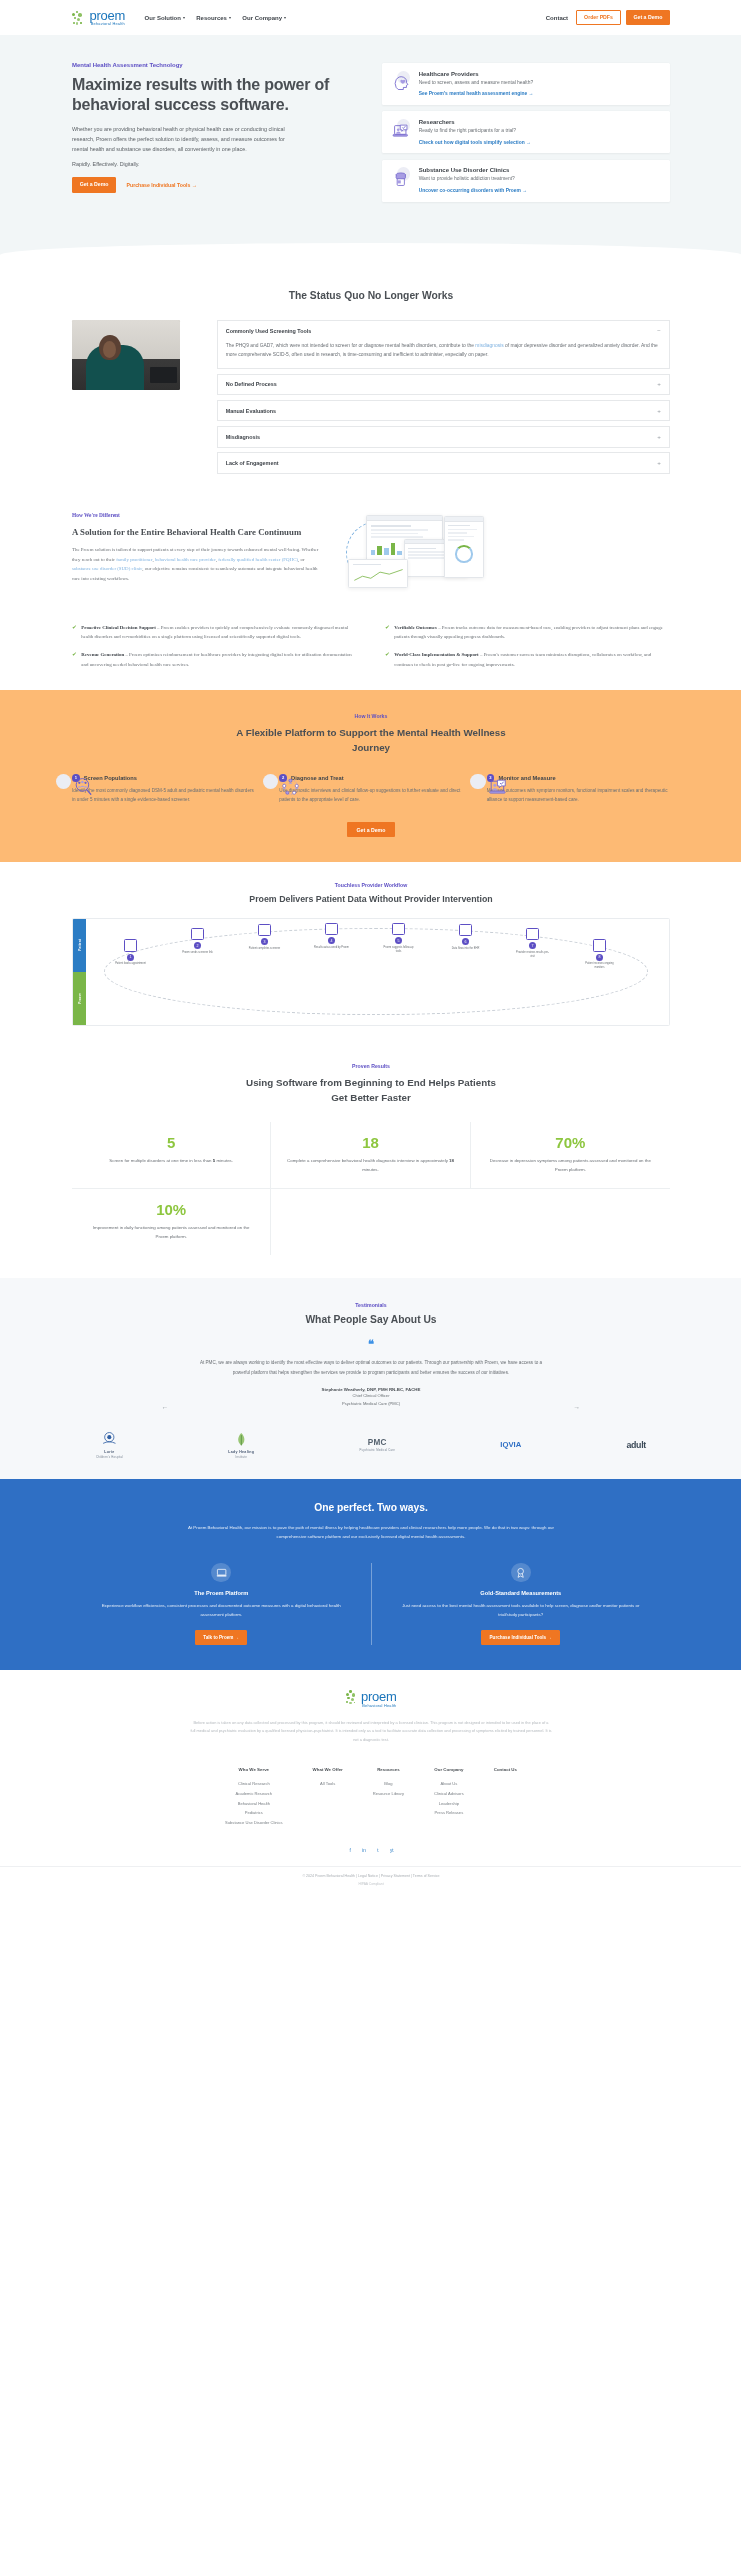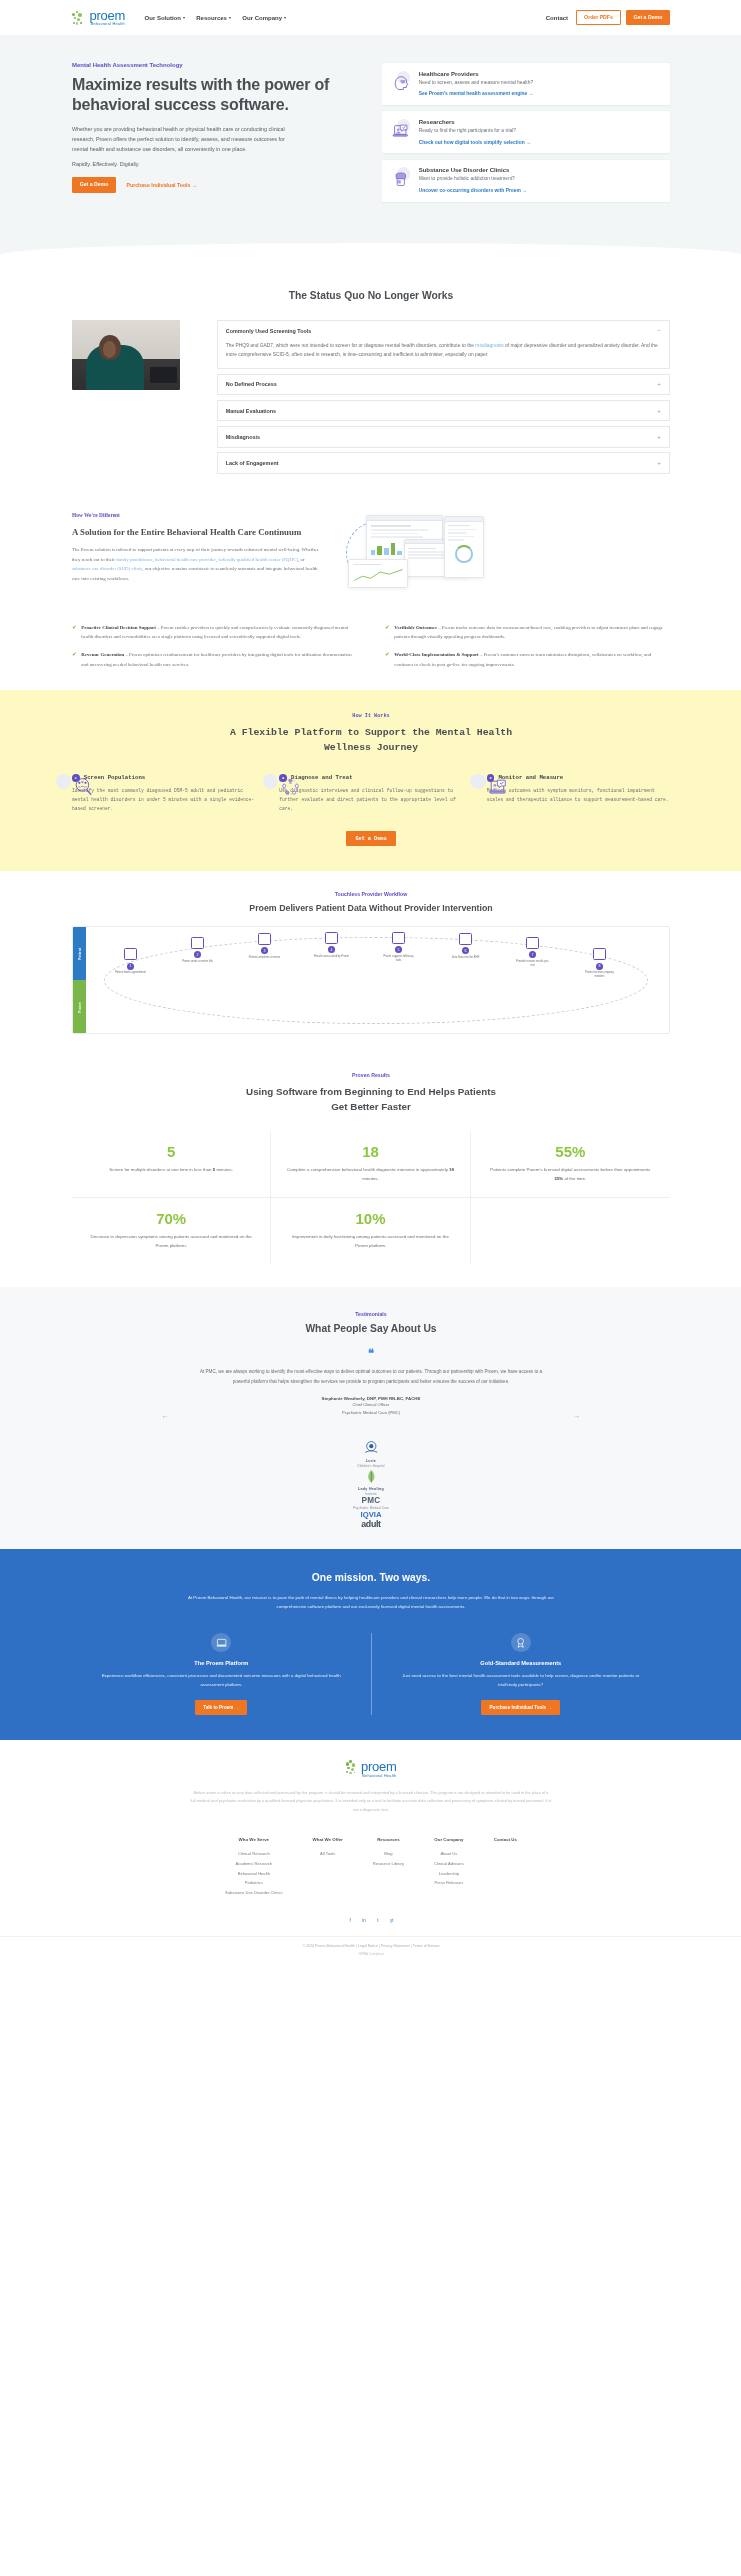--- a/index.html
+++ b/index.html
@@ -84,21 +84,21 @@
   .diff-p { font-size:4.9px; line-height:1.95; color:#6a6f74;}
   .diff-ui { flex:1; height:93px; position:relative;}
   .ui-card { position:absolute; background:#fff; border:0.5px solid #e3e6ea; border-radius:1.5px; box-shadow:0 1px 4.1px rgba(0,0,0,.07);}
   .dash-ring{position:absolute;left:3.1px;top:8.2px;width:64px;height:64px;border:1px dashed #7fb2e0;border-radius:50%;}
   .bullets { display:grid; grid-template-columns:1fr 1fr; gap:8.2px 28px; margin-top:17.5px;}
   .bullet { display:flex; gap:4.6px; font-size:4.9px; line-height:1.95; color:#6a6f74;}
   .chk { color:#7ab648; font-size:5.7px; line-height:1.5; flex:0 0 auto;}
   .bullet b { color:#3f444a; }
 
   
-  .howitworks { background:#fef9c3; padding:23px 0 25px;font-family:Liberation Mono, monospace;}
+  .howitworks { background:#fdba74; padding:23px 0 25px;}
   .hiw-h2 { font-size:9.8px; font-weight:700; color:#4a4f54; text-align:center; line-height:1.55; margin:0 auto 18.5px; max-width:289px;}
   .hiw-steps { display:grid; grid-template-columns:repeat(3,1fr); gap:24px;}
   .hiw-ico { width:24px;height:24px; position:relative; margin-bottom:7.2px;}
   .hiw-ico .blob{position:absolute;right:1px;top:0;width:15.5px;height:15.5px;border-radius:50%;background:#ebedf4;}
   .hiw-t { display:flex; align-items:center; gap:4.1px; margin-bottom:5.2px;}
   .num { width:7.7px;height:7.7px;border-radius:50%; background:#5d4fc4; color:#fff; font-size:4.1px; font-weight:700; display:flex;align-items:center;justify-content:center;}
   .hiw-label { font-size:5.7px; font-weight:700; color:#3f444a;}
   .hiw-d { font-size:4.6px; line-height:1.95; color:#6a6f74;}
   .center { text-align:center;}
   .btn-lg { background:#ef7622; color:#fff; font-size:5.2px; font-weight:700; padding:4.6px 9.3px; border-radius:1px; display:inline-block; margin-top:17.5px;}
@@ -127,21 +127,21 @@
   .res-d b{color:#4a4f54;}
 
   
   .testi { background:#f6f8fa; padding:24px 0 20.6px; position:relative;}
   .quote-mark { text-align:center; color:#3c91e6; font-size:11.3px; font-weight:700; margin:14.4px 0 7.2px; line-height:1;}
   .testi-body { max-width:355px; margin:0 auto; text-align:center; font-size:4.6px; line-height:2.2; color:#6a6f74;}
   .testi-name { text-align:center; font-size:4.4px; font-weight:700; color:#4a4f54; margin-top:9.3px;}
   .testi-role { text-align:center; font-size:4.1px; color:#6a6f74; line-height:1.9;}
   .arrow { position:absolute; top:101px; width:8.2px;height:8.2px; color:#9aa0a6; font-size:6.7px; display:flex;align-items:center;justify-content:center; cursor:pointer;}
   .arr-l{left:89px;} .arr-r{right:89px;}
-  .logos { display:flex; align-items:center; justify-content:space-between; margin-top:23px; padding:0 24px;flex-direction:column;}
+  .logos { display:flex; align-items:center; justify-content:space-between; margin-top:23px; padding:0 24px;}
   .logo-chip { text-align:center; color:#4a5a74; }
   .lc-name{font-size:5.7px;font-weight:700;letter-spacing:0.3px;}
   .lc-sub{font-size:2.8px;letter-spacing:0.2px;margin-top:1px;color:#7b8694;}
 
   
   .mission { background:#2f6fc4; color:#fff; padding:23px 0 25px;}
   .mis-h2 { text-align:center; font-size:10.3px; font-weight:700; margin-bottom:9.3px;}
   .mis-p { max-width:371px; margin:0 auto; text-align:center; font-size:4.4px; line-height:2.1; color:#e4edf8;}
   .mis-cols { display:flex; margin-top:21.6px;}
   .mis-col { flex:1; text-align:center; padding:0 29px;}
@@ -546,24 +546,20 @@
     <div class="res-grid">
       <div class="res-cell">
         <div class="res-num">5</div>
         <p class="res-d"><span>Screen for multiple disorders at one time in less than </span><b>5</b><span> minutes.</span></p>
       </div>
       <div class="res-cell">
         <div class="res-num">18</div>
         <p class="res-d"><span>Complete a comprehensive behavioral health diagnostic interview in approximately </span><b>18</b><span> minutes.</span></p>
       </div>
       <div class="res-cell">
-        <div class="res-num">55%</div>
-        <p class="res-d"><span>Patients complete Proem's licensed digital assessments before their appointments </span><b>55%</b><span> of the time.</span></p>
-      </div>
-      <div class="res-cell">
         <div class="res-num">70%</div>
         <p class="res-d">Decrease in depression symptoms among patients assessed and monitored on the Proem platform.</p>
       </div>
       <div class="res-cell">
         <div class="res-num">10%</div>
         <p class="res-d">Improvement in daily functioning among patients assessed and monitored on the Proem platform.</p>
       </div>
     </div>
   </div>
 </section>
@@ -607,21 +603,21 @@
       </div>
       <div class="logo-chip">
         <div class="lc-name" style="font-size:8.8px;color:#3c4a58;letter-spacing:-0.3px;">adult</div>
       </div>
     </div>
   </div>
 </section>
 
 <section class="mission">
   <div class="sec">
-    <h2 class="mis-h2">One mission. Two ways.</h2>
+    <h2 class="mis-h2">One perfect. Two ways.</h2>
     <p class="mis-p">At Proem Behavioral Health, our mission is to pave the path of mental illness by helping healthcare providers and clinical researchers help more people. We do that in two ways: through our comprehensive software platform and our exclusively licensed digital mental health assessments.</p>
     <div class="mis-cols">
       <div class="mis-col">
         <div class="mis-ico">
           <svg width="11.3" height="11.3" viewBox="0 0 24 24">
               <rect x="3" y="5" width="18" height="12" rx="1.5" fill="none" stroke="#fff" stroke-width="1.6"></rect>
               <rect x="1.5" y="17.5" width="21" height="2.6" rx="1.3" fill="#fff"></rect>
             </svg>
         </div>
         <div class="mis-t">The Proem Platform</div>

